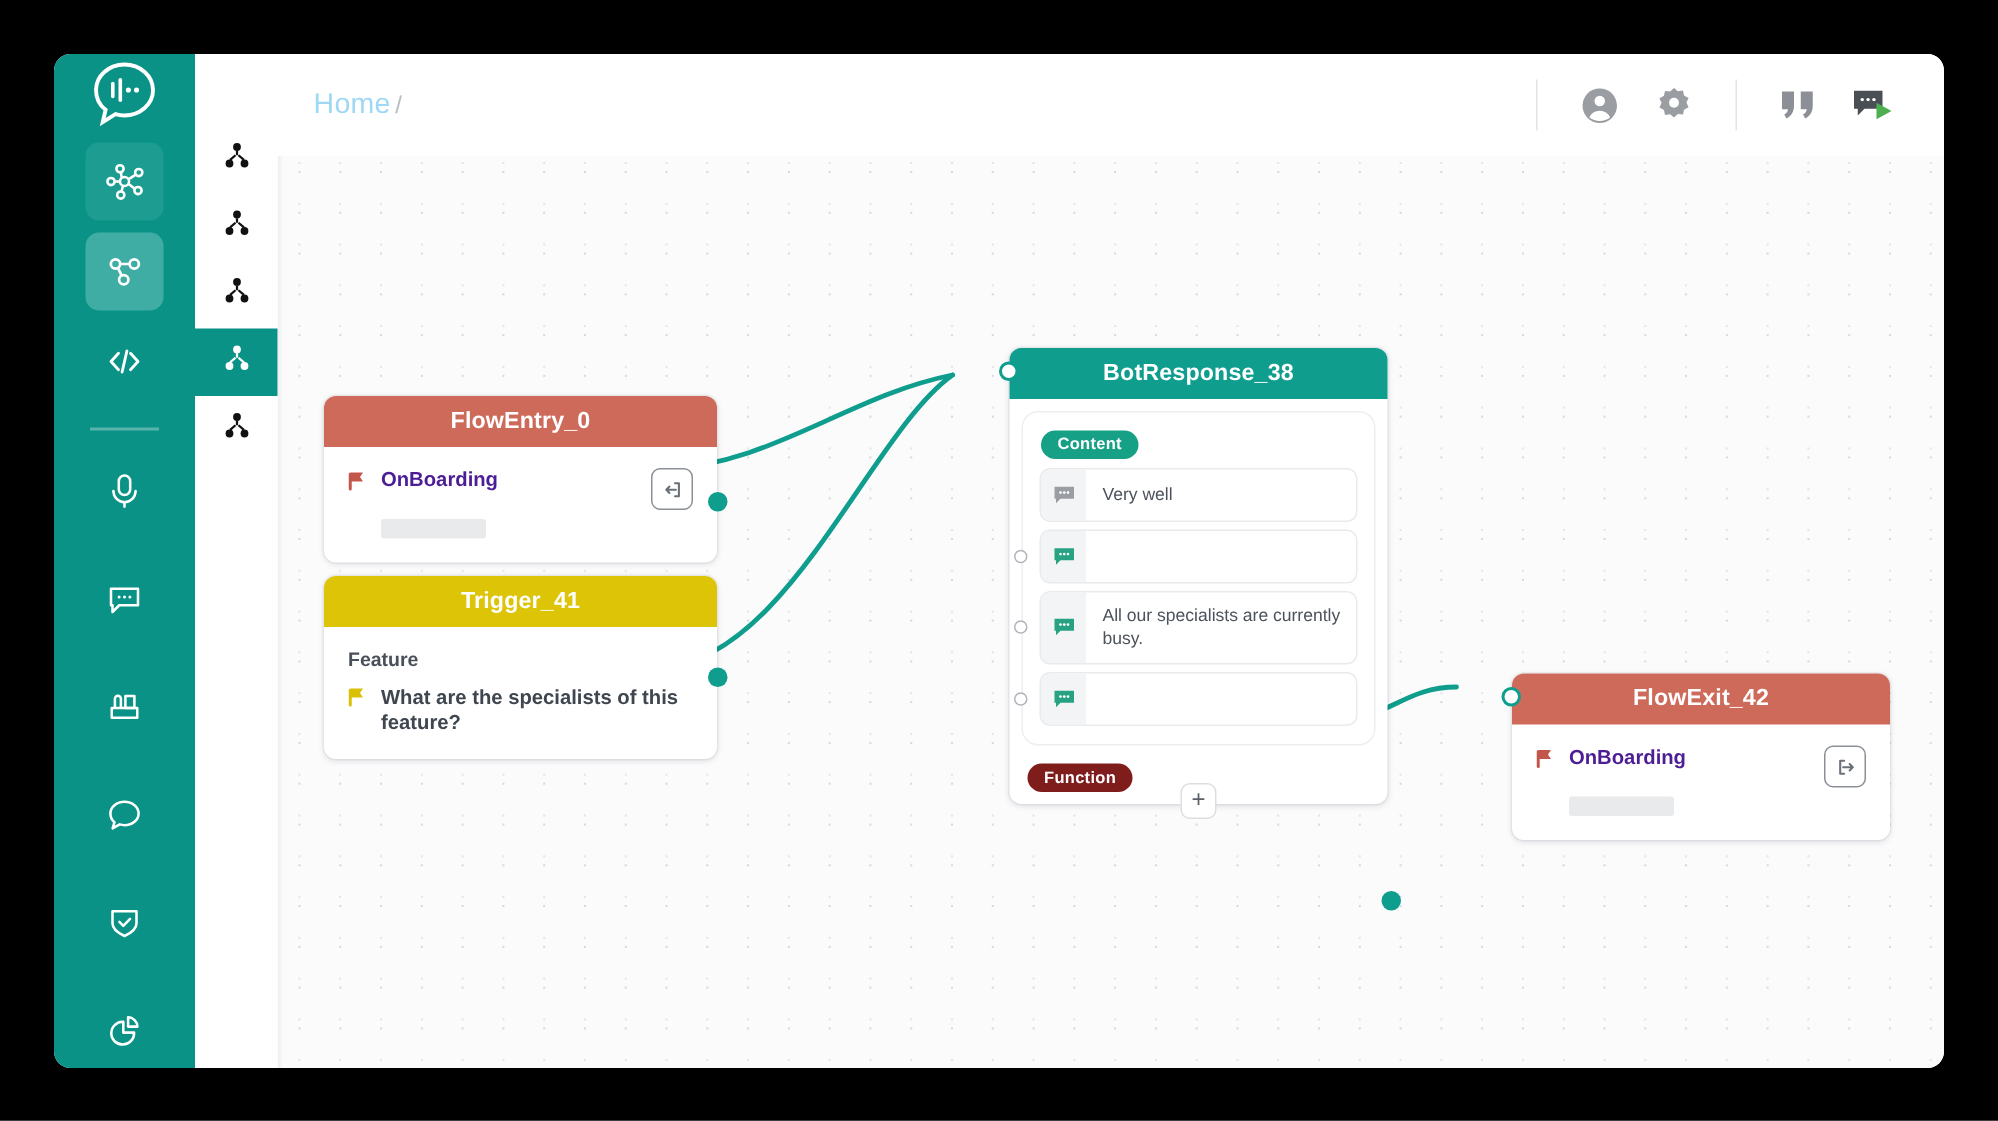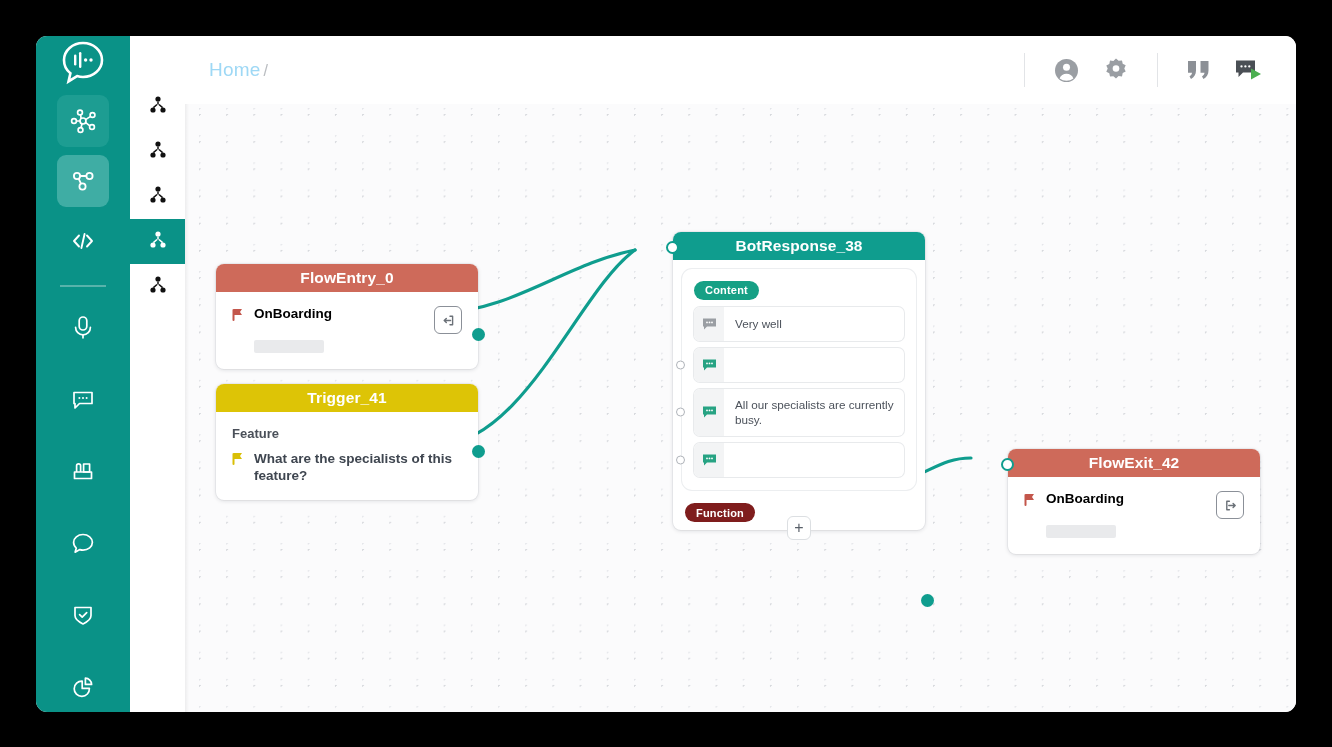--- a/index.html
+++ b/index.html
@@ -132,38 +132,38 @@
 
   
   .node {
     position: absolute;
     background: #fff;
     border-radius: 8px;
     box-shadow: 0 1px 4px rgba(15,23,42,.13), 0 0 0 1px rgba(15,23,42,.045);
     overflow: visible;
   }
   .node-head {
-    height: 28px;
+    height: 34px;
     border-radius: 8px 8px 0 0;
     color: #fff;
     font-size: 15.5px;
     font-weight: bold;
     display: flex; align-items: center; justify-content: center;
     letter-spacing: .1px;
   }
   .head-red { background: #ce6a5a; }
   .head-yellow { background: #ddc406; }
   .head-teal { background: #0f9d8e; }
   .node-body { padding: 14px 16px 16px 16px; }
 
   .flowrow { display: flex; align-items: flex-start; }
   .flowrow .ftxt { flex: 1 1 auto; }
   .flag { margin-right: 9px; margin-top: 2px; flex: 0 0 auto; }
   .flowname {
-    font-size: 13.5px; font-weight: bold; color: #000000;
+    font-size: 13.5px; font-weight: bold; color: #4c1d95;
     line-height: 16px;
   }
   .ghostbar {
     width: 70px; height: 13px; background: #e9eaec;
     border-radius: 2px; margin-top: 6px; margin-left: 22px;
   }
   .iconbtn {
     width: 28px; height: 28px;
     border: 1.5px solid #8b9098;
     border-radius: 6px;

